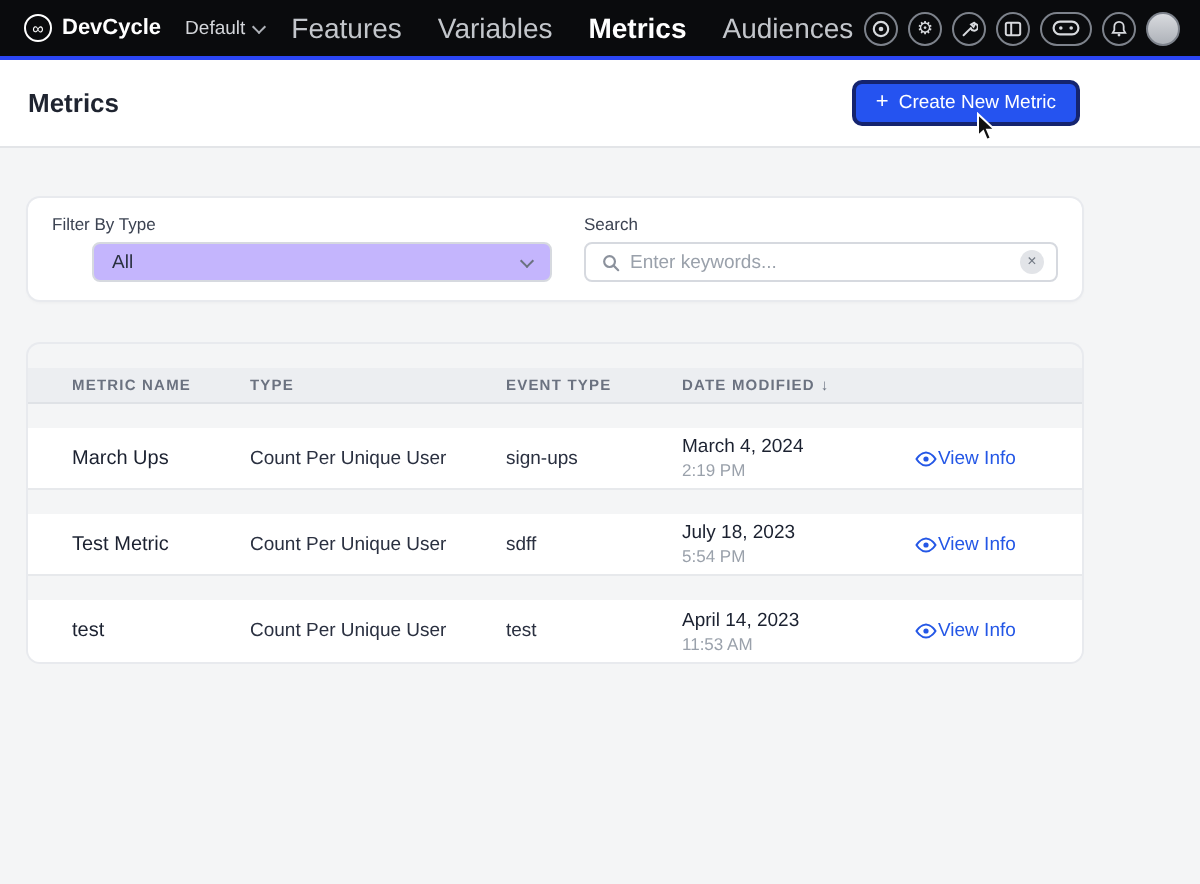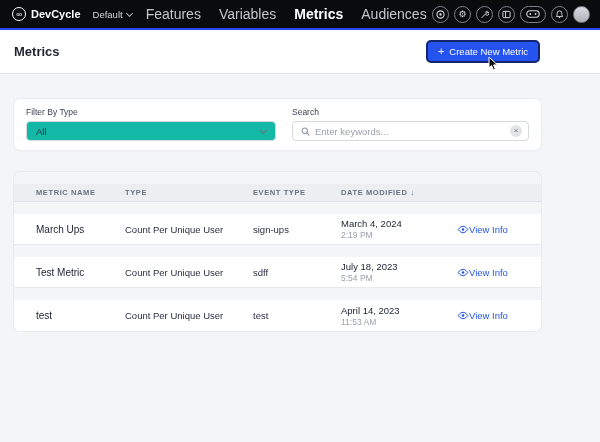--- a/index.html
+++ b/index.html
@@ -43,21 +43,21 @@
   .content { padding:25px 15px 0 14px; }
   .card { width:527px; background:#fff; border-radius:6px;
           box-shadow:0 0 0 1px #e8eaee, 0 1px 2px rgba(20,24,40,.05); }
 
   .filter-card { display:flex; gap:16px; padding:8px 12px 9px 12px; }
   .field-label { font-size:8.5px; color:#3c4352; margin-bottom:4px; }
   .filter-group-type { width:250px; }
   .filter-group-search { flex:1; }
   .select { height:20px; border:1px solid #d6d9df; border-radius:4px; display:flex;
             align-items:center; padding:0 9px; font-size:9.5px; color:#2a3040;
-            background:#14b8a6; cursor:pointer; }
+            background:#c4b5fd; cursor:pointer;margin-left:20px; }
   .select .chev { border-color:#6b7280; margin-left:auto; }
   .search-box { height:20px; border:1px solid #d6d9df; border-radius:4px; display:flex;
                 align-items:center; padding:0 6px 0 8px; background:#fff; gap:5px; }
   .search-box input { border:none; outline:none; flex:1; font-size:9.5px; color:#2a3040;
                       font-family:"Liberation Sans", sans-serif; background:transparent; }
   .search-box input::placeholder { color:#9aa1ab; }
   .clear-btn { width:12px; height:12px; border-radius:50%; background:#e2e4e8; border:none;
                color:#737a85; font-size:8px; line-height:1; display:flex; align-items:center;
                justify-content:center; cursor:pointer; padding:0; }
 

